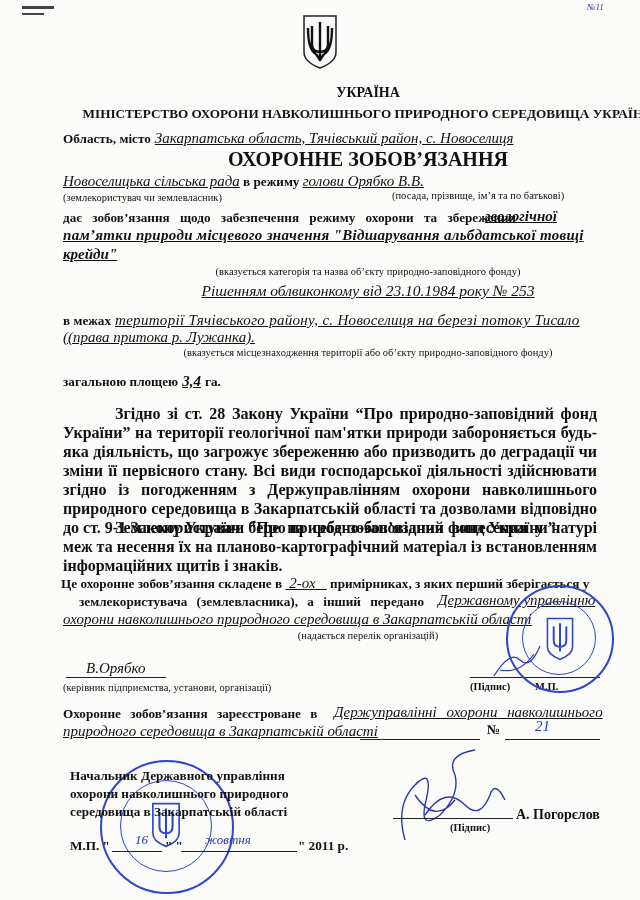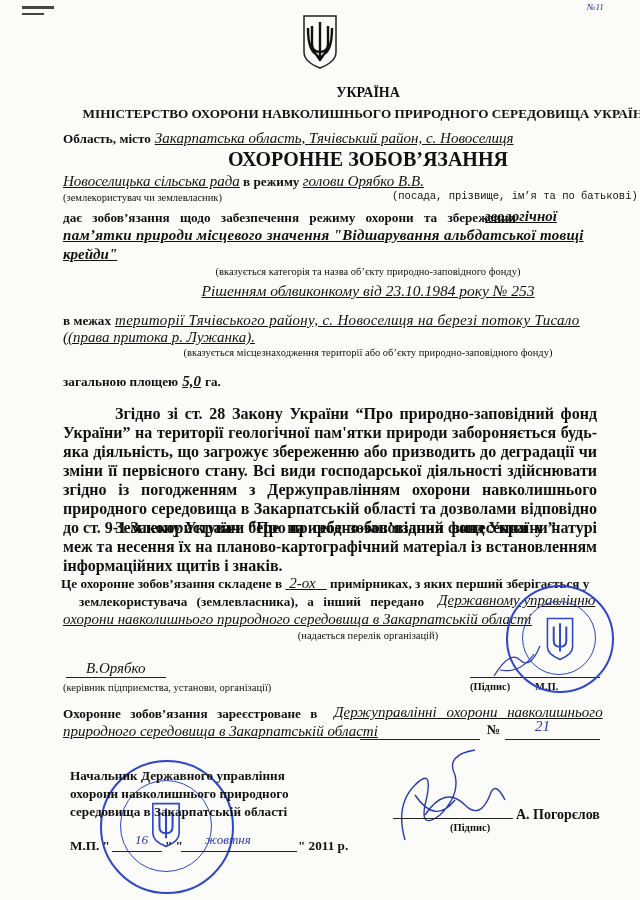--- a/index.html
+++ b/index.html
@@ -45,40 +45,40 @@
     <span class="b txt">Область, місто</span>
     <span class="i u" style="font-size:15px;">Закарпатська область, Тячівський район, с. Новоселиця</span>
   </div>
 
   <div class="abs center b" style="top:148px;font-size:20px;">ОХОРОННЕ ЗОБОВ’ЯЗАННЯ</div>
 
   <div class="abs" style="left:63px;top:172px;">
     <span class="i u" style="font-size:15px;">Новоселицька сільська рада</span><span class="b txt"> в режиму </span><span class="i u" style="font-size:15px;">голови Орябко В.В.</span>
   </div>
   <div class="abs hint" style="left:63px;top:192px;">(землекористувач чи землевласник)</div>
-  <div class="abs hint" style="left:392px;top:190px;font-family:Liberation Mono, monospace;">(посада, прізвище, ім’я  та по батькові)</div>
+  <div class="abs hint" style="left:392px;top:190px;">(посада, прізвище, ім’я  та по батькові)</div>
 
   <div class="abs b txt" style="left:63px;top:210px;word-spacing:7px;">дає зобов’язання щодо забезпечення режиму охорони та збереження</div>
   <div class="abs b i u" style="left:485px;top:208px;font-size:15px;">геологічної</div>
   <div class="abs b i u" style="left:63px;top:227px;font-size:15px;letter-spacing:0.3px;">пам’ятки природи місцевого значення "Відшарування альбдатської товщі</div>
   <div class="abs b i u" style="left:63px;top:246px;font-size:15px;">крейди"</div>
   <div class="abs center hint" style="top:266px;">(вказується категорія та назва об’єкту природно-заповідного фонду)</div>
 
   <div class="abs center i u" style="top:282px;font-size:15.5px;">Рішенням облвиконкому від 23.10.1984 року № 253</div>
 
   <div class="abs" style="left:63px;top:311px;">
     <span class="b txt">в межах</span>
     <span class="i u" style="font-size:15px;letter-spacing:0.3px;">території Тячівського району, с. Новоселиця на березі потоку Тисало</span>
   </div>
   <div class="abs i u" style="left:63px;top:329px;font-size:15px;">((права притока р. Лужанка).</div>
   <div class="abs center hint" style="top:347px;">(вказується місцезнаходження території або об’єкту природно-заповідного фонду)</div>
 
   <div class="abs" style="left:63px;top:372px;">
     <span class="b txt">загальною площею</span>
-    <span class="b i u" style="font-size:15px;">5,0</span>
+    <span class="b i u" style="font-size:15px;">3,4</span>
     <span class="b txt">га.</span>
   </div>
 
   <div class="para" style="top:404px;text-indent:52px;">Згідно зі ст. 28 Закону України “Про природно-заповідний фонд України” на території геологічної пам'ятки природи забороняється будь-яка діяльність, що загрожує збереженню або призводить до деградації чи зміни її первісного стану. Всі види господарської діяльності здійснювати згідно із погодженням з Держуправлінням охорони навколишнього природного середовища в Закарпатській області та дозволами відповідно до ст. 9-1 Закону України “Про природно-заповідний фонд України”.</div>
   <div class="para" style="top:518px;text-indent:52px;">Землекористувач бере на себе зобов’язання винесення у натурі меж та несення їх на планово-картографічний матеріал із встановленням інформаційних щитів і знаків.</div>
 
   <div class="abs b txt" style="left:61px;top:575px;">
     <span>Це охоронне зобов’язання складене в</span>
     <span class="i u" style="font-weight:normal;font-size:15px;">&nbsp;<span>2-ох</span>&nbsp;&nbsp;&nbsp;</span>
     <span>примірниках, з яких перший зберігається у</span>

